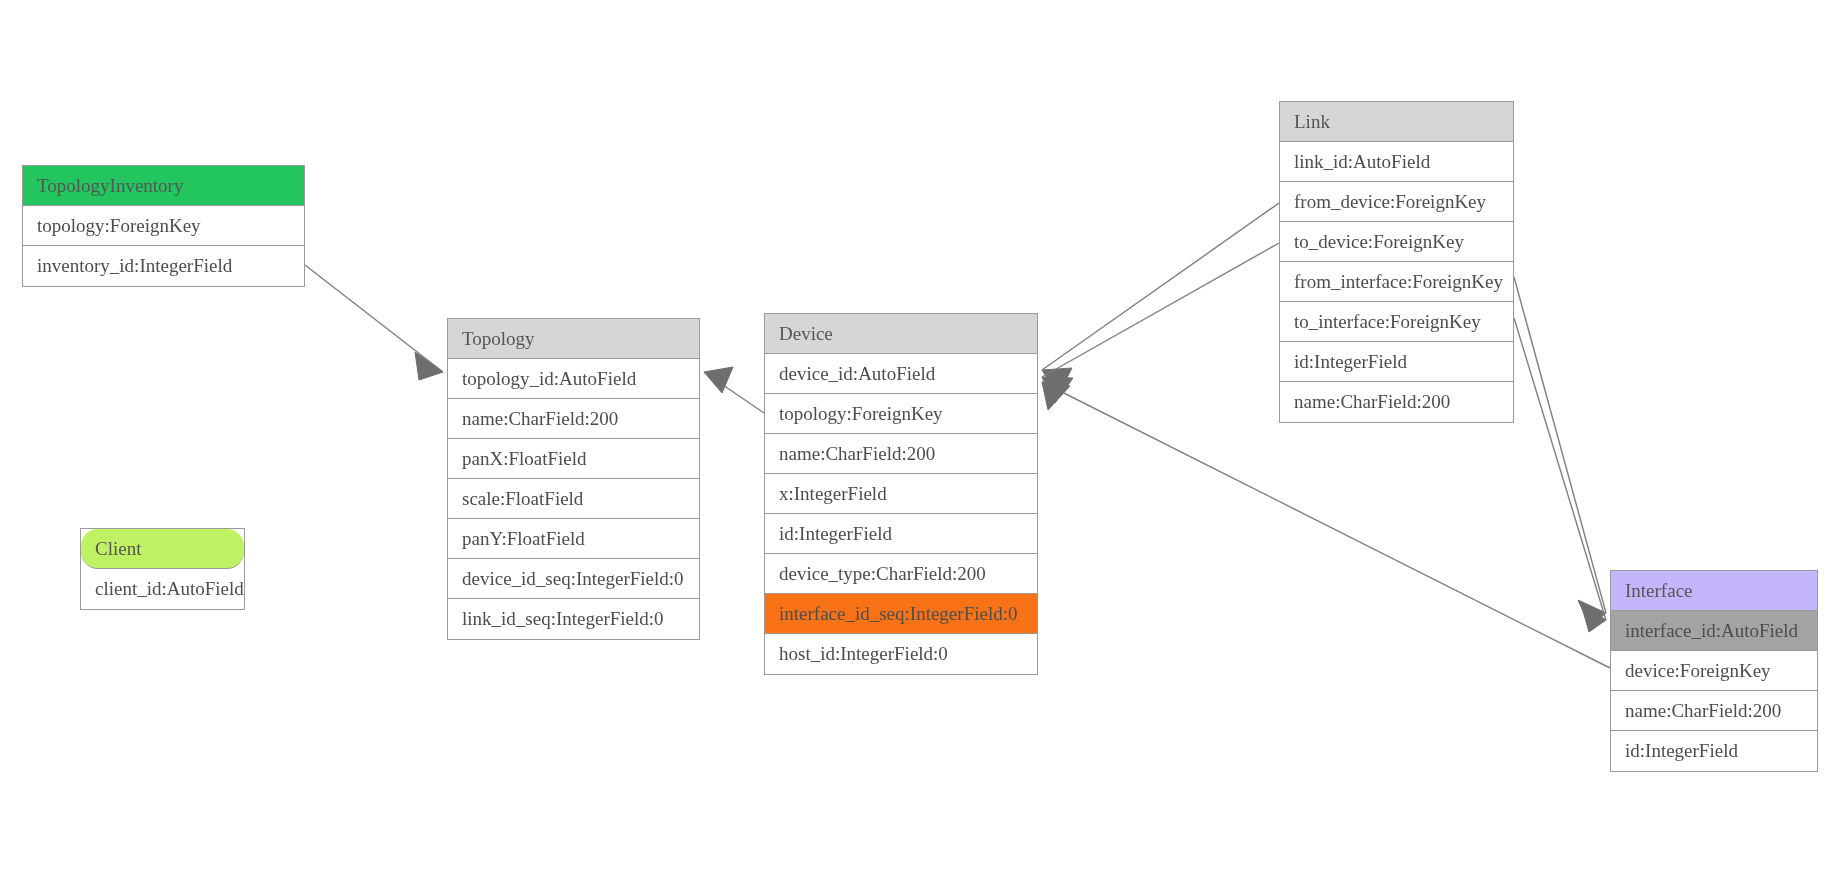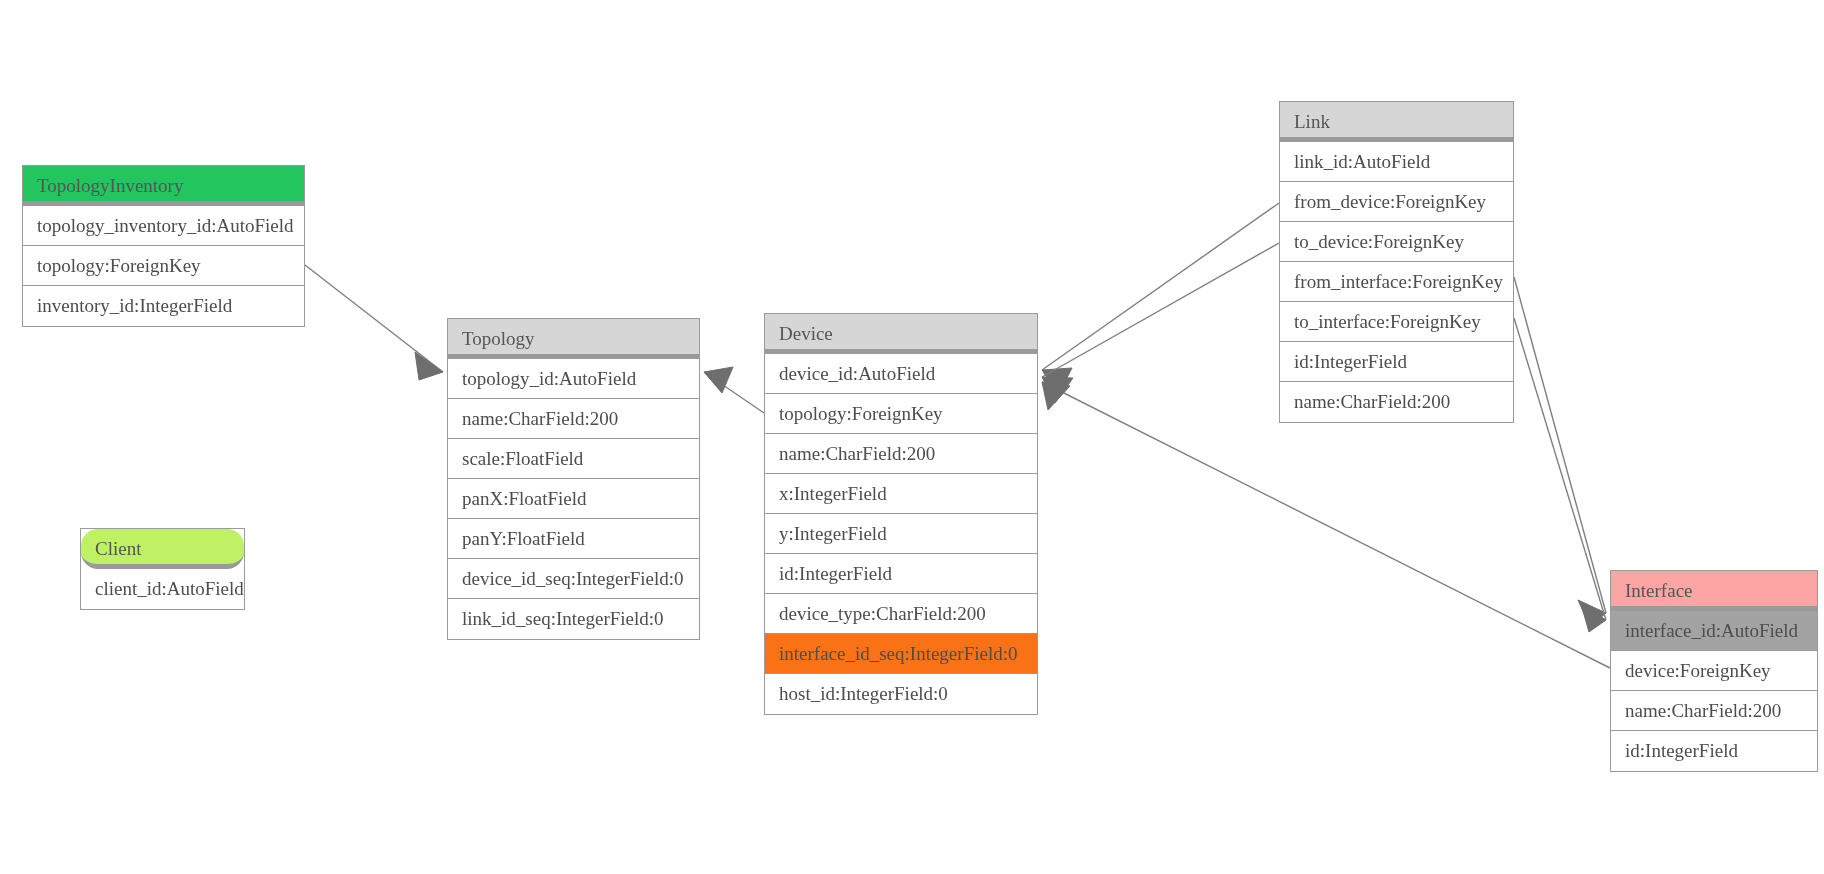--- a/index.html
+++ b/index.html
@@ -29,21 +29,21 @@
     pointer-events: none;
   }
   .uml-class {
     position: absolute;
     border: 1px solid #9a9a9a;
     background: #ffffff;
     z-index: 5;
   }
   .uml-title {
     background: #d6d6d6;
-    border-bottom: 5px solid #0c4a6e;
+    border-bottom: 1px solid #0c4a6e;
     color: #555555;
     font-size: 19px;
     line-height: 40px;
     height: 40px;
     padding: 0 14px;
     white-space: nowrap;
     overflow: hidden;
   }
   .uml-attrs {
     display: block;
@@ -81,71 +81,69 @@
       <path d="M 1042,382 L 1070,386 L 1048,410 Z" fill="#6e6e6e" stroke="#6e6e6e" stroke-width="1" stroke-linejoin="round"></path>
       <path d="M 1514,277 L 1606,613" stroke="#7f7f7f" stroke-width="1.4" fill="none"></path>
       <path d="M 1606,613 L 1578,600 L 1590,627 Z" fill="#6e6e6e" stroke="#6e6e6e" stroke-width="1" stroke-linejoin="round"></path>
       <path d="M 1514,318 L 1606,620" stroke="#7f7f7f" stroke-width="1.4" fill="none"></path>
       <path d="M 1606,620 L 1581,604 L 1589,632 Z" fill="#6e6e6e" stroke="#6e6e6e" stroke-width="1" stroke-linejoin="round"></path>
     </svg>
 
 <div class="uml-class" style="left: 22px; top: 165px; width: 283px; border-color: rgb(154, 154, 154);">
       <div class="uml-title" style="background: #22c55e; color: rgb(85, 85, 85); border-bottom-color: rgb(154, 154, 154);">TopologyInventory</div>
       <div class="uml-attrs">
-        <div class="uml-attr" style="color: rgb(77, 77, 77); background: rgb(255, 255, 255); border-bottom-color: rgb(154, 154, 154);">topology_inventory_id:AutoField</div>
         <div class="uml-attr" style="color: rgb(77, 77, 77); background: rgb(255, 255, 255); border-bottom-color: rgb(154, 154, 154);">topology:ForeignKey</div>
         <div class="uml-attr" style="color: rgb(77, 77, 77); background: rgb(255, 255, 255); border-bottom-color: rgb(154, 154, 154);">inventory_id:IntegerField</div>
       </div>
     </div>
     <div class="uml-class" style="left: 80px; top: 528px; width: 165px; border-color: rgb(154, 154, 154);">
       <div class="uml-title" style="background: #bef264; color: rgb(85, 85, 85); border-bottom-color: rgb(154, 154, 154); border-radius: 17px;">Client</div>
       <div class="uml-attrs">
         <div class="uml-attr" style="color: rgb(77, 77, 77); background: rgb(255, 255, 255); border-bottom-color: rgb(154, 154, 154);">client_id:AutoField</div>
       </div>
     </div>
     <div class="uml-class" style="left: 447px; top: 318px; width: 253px; border-color: rgb(154, 154, 154);">
       <div class="uml-title" style="background: rgb(214, 214, 214); color: rgb(85, 85, 85); border-bottom-color: rgb(154, 154, 154);">Topology</div>
       <div class="uml-attrs">
         <div class="uml-attr" style="color: rgb(77, 77, 77); background: rgb(255, 255, 255); border-bottom-color: rgb(154, 154, 154);">topology_id:AutoField</div>
         <div class="uml-attr" style="color: rgb(77, 77, 77); background: rgb(255, 255, 255); border-bottom-color: rgb(154, 154, 154);">name:CharField:200</div>
+        <div class="uml-attr" style="color: rgb(77, 77, 77); background: rgb(255, 255, 255); border-bottom-color: rgb(154, 154, 154);">panX:FloatField</div>
         <div class="uml-attr" style="color: rgb(77, 77, 77); background: rgb(255, 255, 255); border-bottom-color: rgb(154, 154, 154);">scale:FloatField</div>
-        <div class="uml-attr" style="color: rgb(77, 77, 77); background: rgb(255, 255, 255); border-bottom-color: rgb(154, 154, 154);">panX:FloatField</div>
         <div class="uml-attr" style="color: rgb(77, 77, 77); background: rgb(255, 255, 255); border-bottom-color: rgb(154, 154, 154);">panY:FloatField</div>
         <div class="uml-attr" style="color: rgb(77, 77, 77); background: rgb(255, 255, 255); border-bottom-color: rgb(154, 154, 154);">device_id_seq:IntegerField:0</div>
         <div class="uml-attr" style="color: rgb(77, 77, 77); background: rgb(255, 255, 255); border-bottom-color: rgb(154, 154, 154);">link_id_seq:IntegerField:0</div>
       </div>
     </div>
     <div class="uml-class" style="left: 764px; top: 313px; width: 274px; border-color: rgb(154, 154, 154);">
       <div class="uml-title" style="background: rgb(214, 214, 214); color: rgb(85, 85, 85); border-bottom-color: rgb(154, 154, 154);">Device</div>
       <div class="uml-attrs">
         <div class="uml-attr" style="color: rgb(77, 77, 77); background: rgb(255, 255, 255); border-bottom-color: rgb(154, 154, 154);">device_id:AutoField</div>
         <div class="uml-attr" style="color: rgb(77, 77, 77); background: rgb(255, 255, 255); border-bottom-color: rgb(154, 154, 154);">topology:ForeignKey</div>
         <div class="uml-attr" style="color: rgb(77, 77, 77); background: rgb(255, 255, 255); border-bottom-color: rgb(154, 154, 154);">name:CharField:200</div>
         <div class="uml-attr" style="color: rgb(77, 77, 77); background: rgb(255, 255, 255); border-bottom-color: rgb(154, 154, 154);">x:IntegerField</div>
-        <div class="uml-attr" style="color: rgb(77, 77, 77); background: rgb(255, 255, 255); border-bottom-color: rgb(154, 154, 154);">y:IntegerField</div>
         <div class="uml-attr" style="color: rgb(77, 77, 77); background: rgb(255, 255, 255); border-bottom-color: rgb(154, 154, 154);">id:IntegerField</div>
         <div class="uml-attr" style="color: rgb(77, 77, 77); background: rgb(255, 255, 255); border-bottom-color: rgb(154, 154, 154);">device_type:CharField:200</div>
         <div class="uml-attr" style="color: rgb(77, 77, 77); background: #f97316; border-bottom-color: rgb(154, 154, 154);">interface_id_seq:IntegerField:0</div>
         <div class="uml-attr" style="color: rgb(77, 77, 77); background: rgb(255, 255, 255); border-bottom-color: rgb(154, 154, 154);">host_id:IntegerField:0</div>
       </div>
     </div>
     <div class="uml-class" style="left: 1279px; top: 101px; width: 235px; border-color: rgb(154, 154, 154);">
       <div class="uml-title" style="background: rgb(214, 214, 214); color: rgb(85, 85, 85); border-bottom-color: rgb(154, 154, 154);">Link</div>
       <div class="uml-attrs">
         <div class="uml-attr" style="color: rgb(77, 77, 77); background: rgb(255, 255, 255); border-bottom-color: rgb(154, 154, 154);">link_id:AutoField</div>
         <div class="uml-attr" style="color: rgb(77, 77, 77); background: rgb(255, 255, 255); border-bottom-color: rgb(154, 154, 154);">from_device:ForeignKey</div>
         <div class="uml-attr" style="color: rgb(77, 77, 77); background: rgb(255, 255, 255); border-bottom-color: rgb(154, 154, 154);">to_device:ForeignKey</div>
         <div class="uml-attr" style="color: rgb(77, 77, 77); background: rgb(255, 255, 255); border-bottom-color: rgb(154, 154, 154);">from_interface:ForeignKey</div>
         <div class="uml-attr" style="color: rgb(77, 77, 77); background: rgb(255, 255, 255); border-bottom-color: rgb(154, 154, 154);">to_interface:ForeignKey</div>
         <div class="uml-attr" style="color: rgb(77, 77, 77); background: rgb(255, 255, 255); border-bottom-color: rgb(154, 154, 154);">id:IntegerField</div>
         <div class="uml-attr" style="color: rgb(77, 77, 77); background: rgb(255, 255, 255); border-bottom-color: rgb(154, 154, 154);">name:CharField:200</div>
       </div>
     </div>
     <div class="uml-class" style="left: 1610px; top: 570px; width: 208px; border-color: rgb(154, 154, 154);">
-      <div class="uml-title" style="background: #fca5a5; color: rgb(85, 85, 85); border-bottom-color: rgb(154, 154, 154);">Interface</div>
+      <div class="uml-title" style="background: #c4b5fd; color: rgb(85, 85, 85); border-bottom-color: rgb(154, 154, 154);">Interface</div>
       <div class="uml-attrs">
         <div class="uml-attr" style="color: rgb(77, 77, 77); background: #a3a3a3; border-bottom-color: rgb(154, 154, 154);">interface_id:AutoField</div>
         <div class="uml-attr" style="color: rgb(77, 77, 77); background: rgb(255, 255, 255); border-bottom-color: rgb(154, 154, 154);">device:ForeignKey</div>
         <div class="uml-attr" style="color: rgb(77, 77, 77); background: rgb(255, 255, 255); border-bottom-color: rgb(154, 154, 154);">name:CharField:200</div>
         <div class="uml-attr" style="color: rgb(77, 77, 77); background: rgb(255, 255, 255); border-bottom-color: rgb(154, 154, 154);">id:IntegerField</div>
       </div>
     </div>
   </div>
 
 </body></html>

